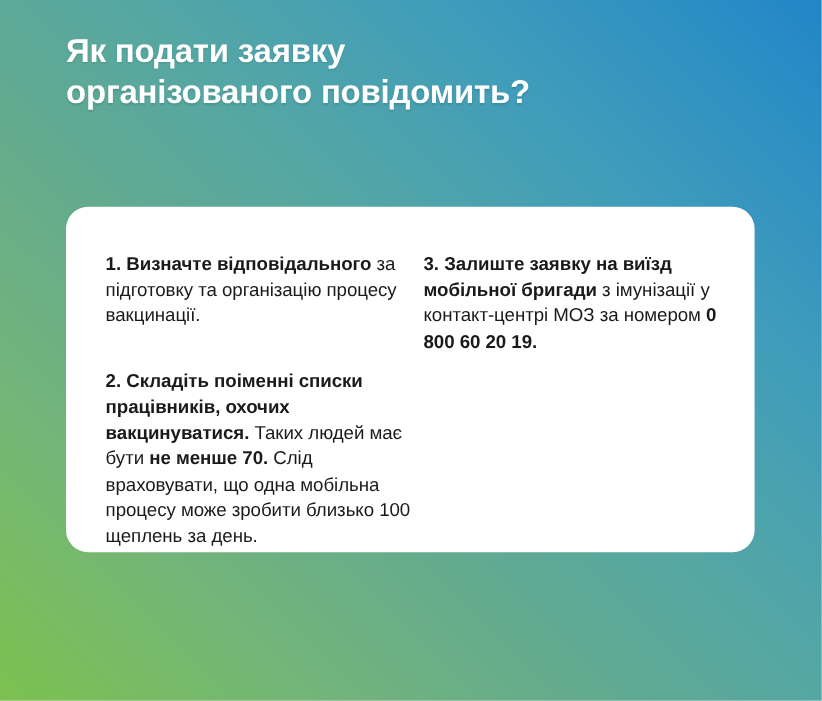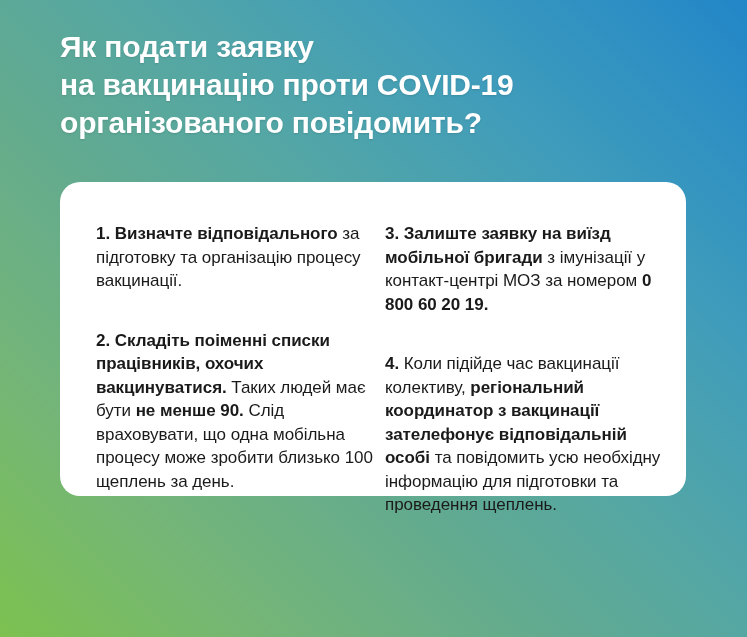--- a/index.html
+++ b/index.html
@@ -47,21 +47,21 @@
   }
   #headline .hl-line {
     display: block;
     white-space: nowrap;
   }
 
   
   #card {
     position: absolute;
     left: 60px;
-    top: 182px;
+    top: 188px;
     width: 626px;
     height: 314px;
     background: #ffffff;
     border-radius: 20px;
     box-sizing: border-box;
   }
 
   #card-columns {
     position: absolute;
     left: 0;
@@ -72,21 +72,21 @@
     flex-direction: row;
     box-sizing: border-box;
     padding: 40px 24px 20px 36px;
   }
 
   .column {
     display: flex;
     flex-direction: column;
   }
   .column-left  { width: 292px; }
-  .column-right { width: 292px; margin-left: 12px; }
+  .column-right { width: 292px; margin-left: 12px; gap: 12px; }
 
   
   .step {
     color: #1a1a1a;
     font-size: 17px;
     line-height: 23.5px;
     letter-spacing: -0.05px;
   }
   .step-1 { margin-bottom: 36px; }
   .step-3 { margin-bottom: 36px; }
@@ -98,47 +98,43 @@
     font-weight: bold;
   }
 </style>
 </head>
 <body>
 
 <div id="poster">
 
   <div id="headline">
     <span class="hl-line">Як подати заявку</span>
-    <span class="hl-line">на вакцинацію проти COVID-19</span>
     <span class="hl-line">організованого повідомить?</span>
   </div>
 
   <div id="card">
     <div id="card-columns">
 
       <div class="column column-left">
 
         <div class="step step-1">
           <p><b>1.</b><b> <span>Визначте відповідального</span></b><span> за підготовку та організацію процесу вакцинації.</span></p>
         </div>
 
         <div class="step step-2">
-          <p><b>2.</b><b> <span>Складіть поіменні списки працівників, охочих вакцинуватися.</span></b><span> Таких людей має бути </span><b>не менше 90.</b><span> Слід враховувати, що одна мобільна процесу може зробити близько 100 щеплень за день.</span></p>
+          <p><b>2.</b><b> <span>Складіть поіменні списки працівників, охочих вакцинуватися.</span></b><span> Таких людей має бути </span><b>не менше 70.</b><span> Слід враховувати, що одна мобільна процесу може зробити близько 100 щеплень за день.</span></p>
         </div>
 
       </div>
 
       <div class="column column-right">
 
         <div class="step step-3">
           <p><b>3.</b><b> <span>Залиште заявку на виїзд мобільної бригади</span></b><span> з імунізації у контакт-центрі МОЗ за номером </span><b>0 800 60 20 19.</b></p>
         </div>
 
-        <div class="step step-4">
-          <p><b>4.</b><span> Коли підійде час вакцинації колективу, </span><b>регіональний координатор з вакцинації зателефонує відповідальній особі</b><span> та повідомить усю необхідну інформацію для підготовки та проведення щеплень.</span></p>
-        </div>
 
       </div>
 
     </div>
   </div>
 
 </div>
 
 </body></html>

